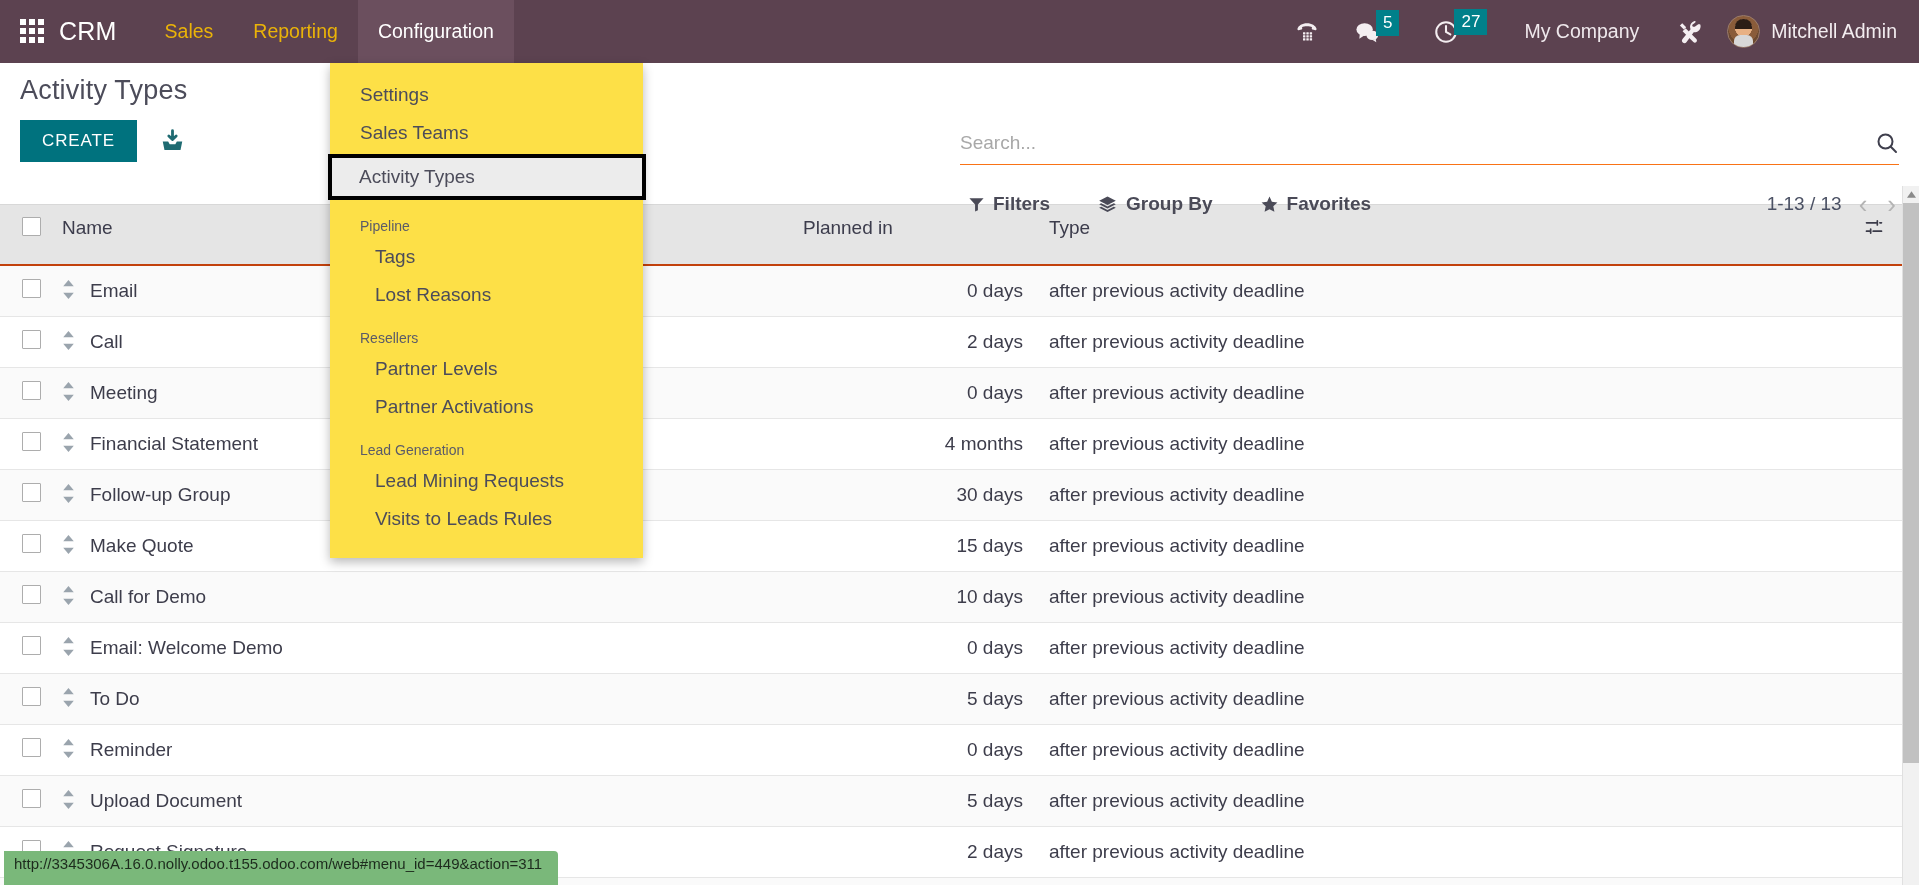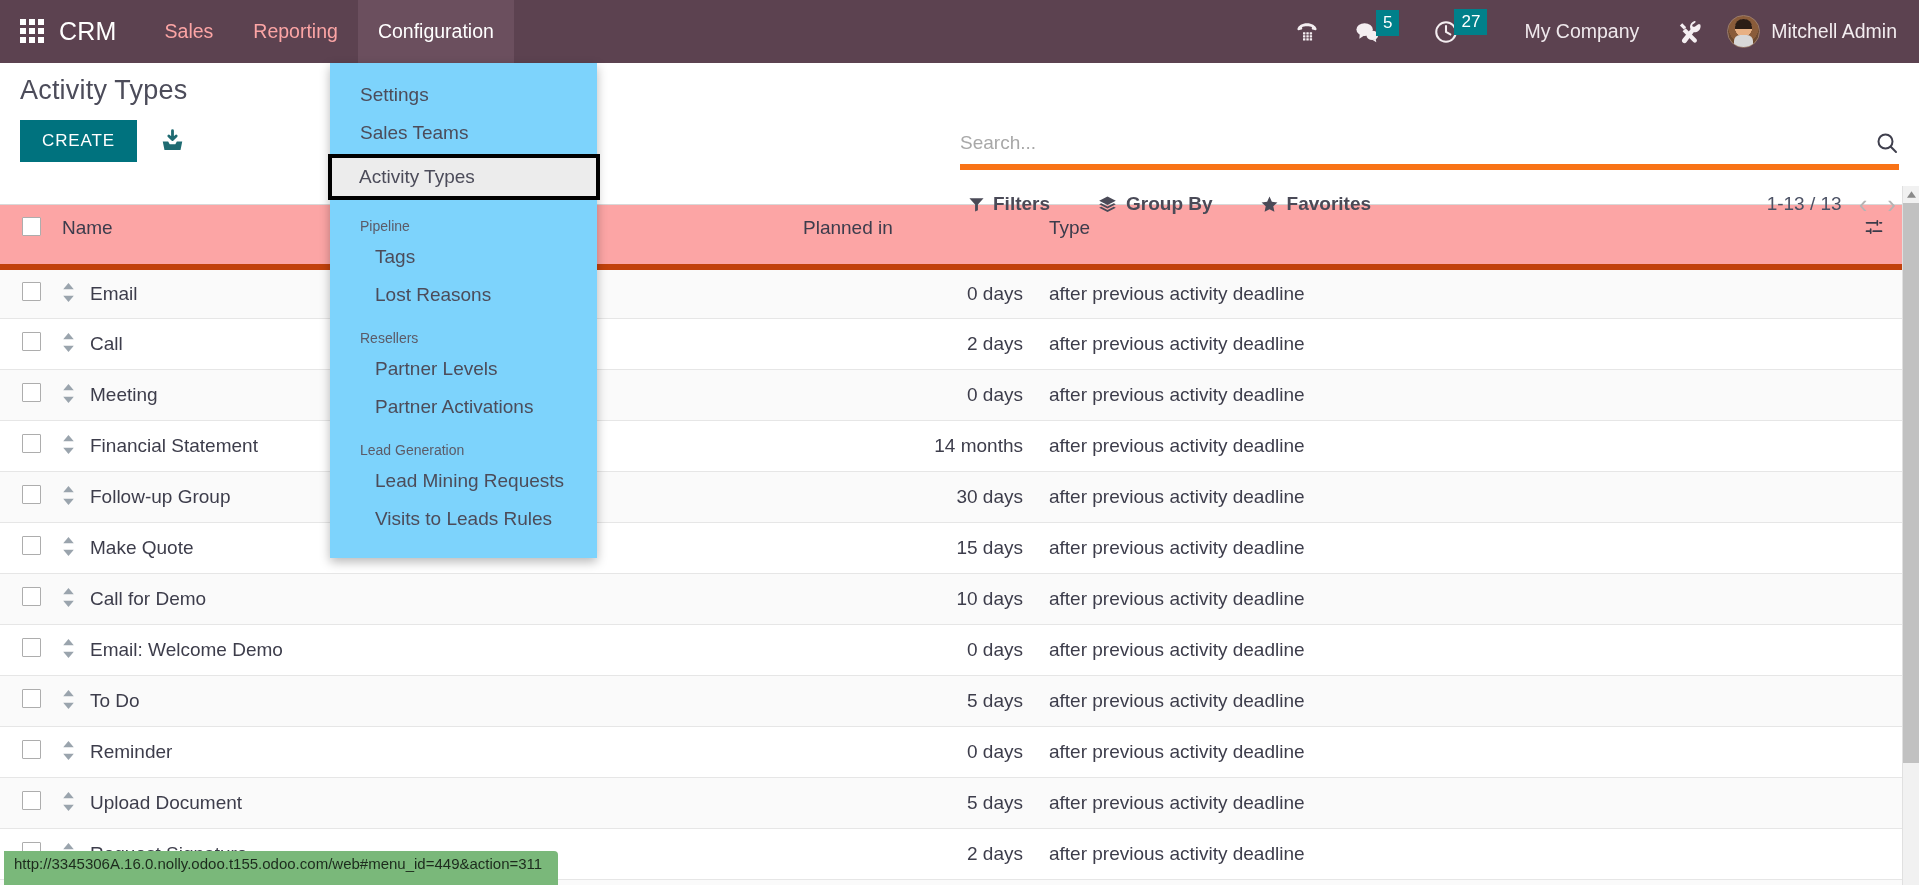--- a/index.html
+++ b/index.html
@@ -33,21 +33,21 @@
   }
   .apps-grid i { background: #ffffff; display: block; width: 6px; height: 6px; }
   .brand {
     color: #ffffff;
     font-size: 25px;
     letter-spacing: .2px;
     margin-right: 28px;
     cursor: pointer;
   }
   .navitem {
-    color: #fca5a5;
+    color: #eab308;
     font-size: 19.5px;
     padding: 20px 20px;
     cursor: pointer;
     line-height: 23px;
   }
   .navitem.active { background: #6b4f5e; color: #ffffff; }
   .nav-spacer { flex: 1 1 auto; }
   .sysnav { display: flex; align-items: center; gap: 0; }
   .sysicon {
     position: relative;
@@ -121,21 +121,21 @@
     cursor: pointer;
     font-family: inherit;
   }
   .import-icon { margin-left: 22px; cursor: pointer; display: flex; }
 
   .cp-search {
     position: absolute;
     left: 960px;
     right: 20px;
     top: 68px;
-    border-bottom: 6px solid #f97316;
+    border-bottom: 1px solid #f97316;
     padding-bottom: 9px;
     display: flex;
     align-items: center;
   }
   .cp-search input {
     flex: 1;
     border: none;
     outline: none;
     font-size: 19px;
     color: #444;
@@ -171,22 +171,22 @@
     gap: 14px;
   }
   .pager-label { color: #4b5164; font-size: 19px; }
   .pager-arrow { color: #b4b4b4; font-size: 26px; cursor: pointer; line-height: 20px; padding: 0 3px; }
 
   
   .dropdown {
     position: absolute;
     left: 330px;
     top: 63px;
-    width: 267px;
-    background: #7dd3fc;
+    width: 313px;
+    background: #fde047;
     box-shadow: 0 4px 10px rgba(0,0,0,.28);
     padding: 13px 0 20px;
     z-index: 50;
   }
   .dd-item {
     padding: 8px 0 8px 30px;
     font-size: 19px;
     color: #4c4c5a;
     cursor: pointer;
     white-space: nowrap;
@@ -214,22 +214,22 @@
     overflow: hidden;
     background: #fff;
   }
   table.list { width: 1903px; border-collapse: collapse; table-layout: fixed; }
   table.list thead th {
     font-size: 19px;
     color: #3c3c4c;
     font-weight: 400;
     text-align: left;
     padding: 12px 0 22px;
-    border-bottom: 6px solid #c2410c;
-    background: #fca5a5;
+    border-bottom: 2px solid #c2410c;
+    background: #e5e5e5;
     vertical-align: top;
   }
   col.c-check { width: 62px; }
   col.c-name  { width: 313px; }
   col.c-sum   { width: 428px; }
   col.c-plan  { width: 220px; }
   col.c-type  { width: 840px; }
   col.c-opt   { width: 40px; }
 
   th.th-plan { text-align: left; padding-left: 0; }
@@ -507,21 +507,21 @@
           <td class="td-name">
             <div class="name-cell">
               <span class="handle"><svg width="13" height="19" viewBox="0 0 12 18" fill="#9aa4ad">
                   <path d="M6 0L11 6H1z"></path>
                   <path d="M6 18L1 12h10z"></path>
                 </svg></span>
               <span>Financial Statement</span>
             </div>
           </td>
           <td></td>
-          <td class="td-plan">14 months</td>
+          <td class="td-plan">4 months</td>
           <td class="td-type">after previous activity deadline</td>
           <td></td>
         </tr>
         <tr>
           <td class="td-check"><input type="checkbox" class="cb" style=""></td>
           <td class="td-name">
             <div class="name-cell">
               <span class="handle"><svg width="13" height="19" viewBox="0 0 12 18" fill="#9aa4ad">
                   <path d="M6 0L11 6H1z"></path>
                   <path d="M6 18L1 12h10z"></path>

